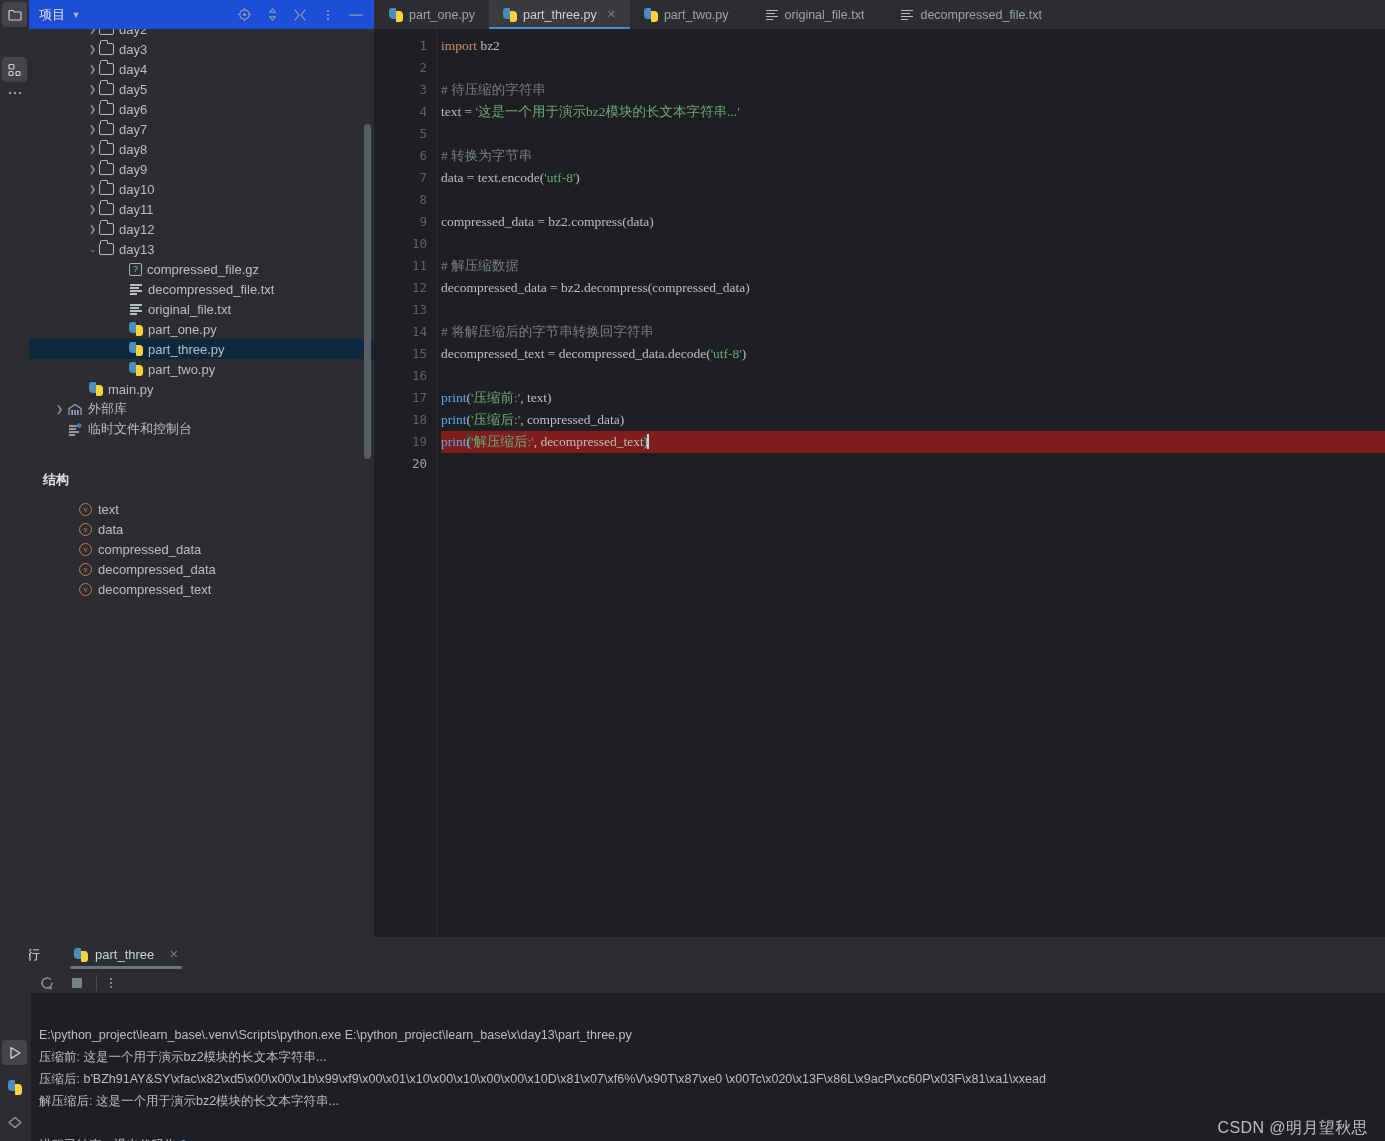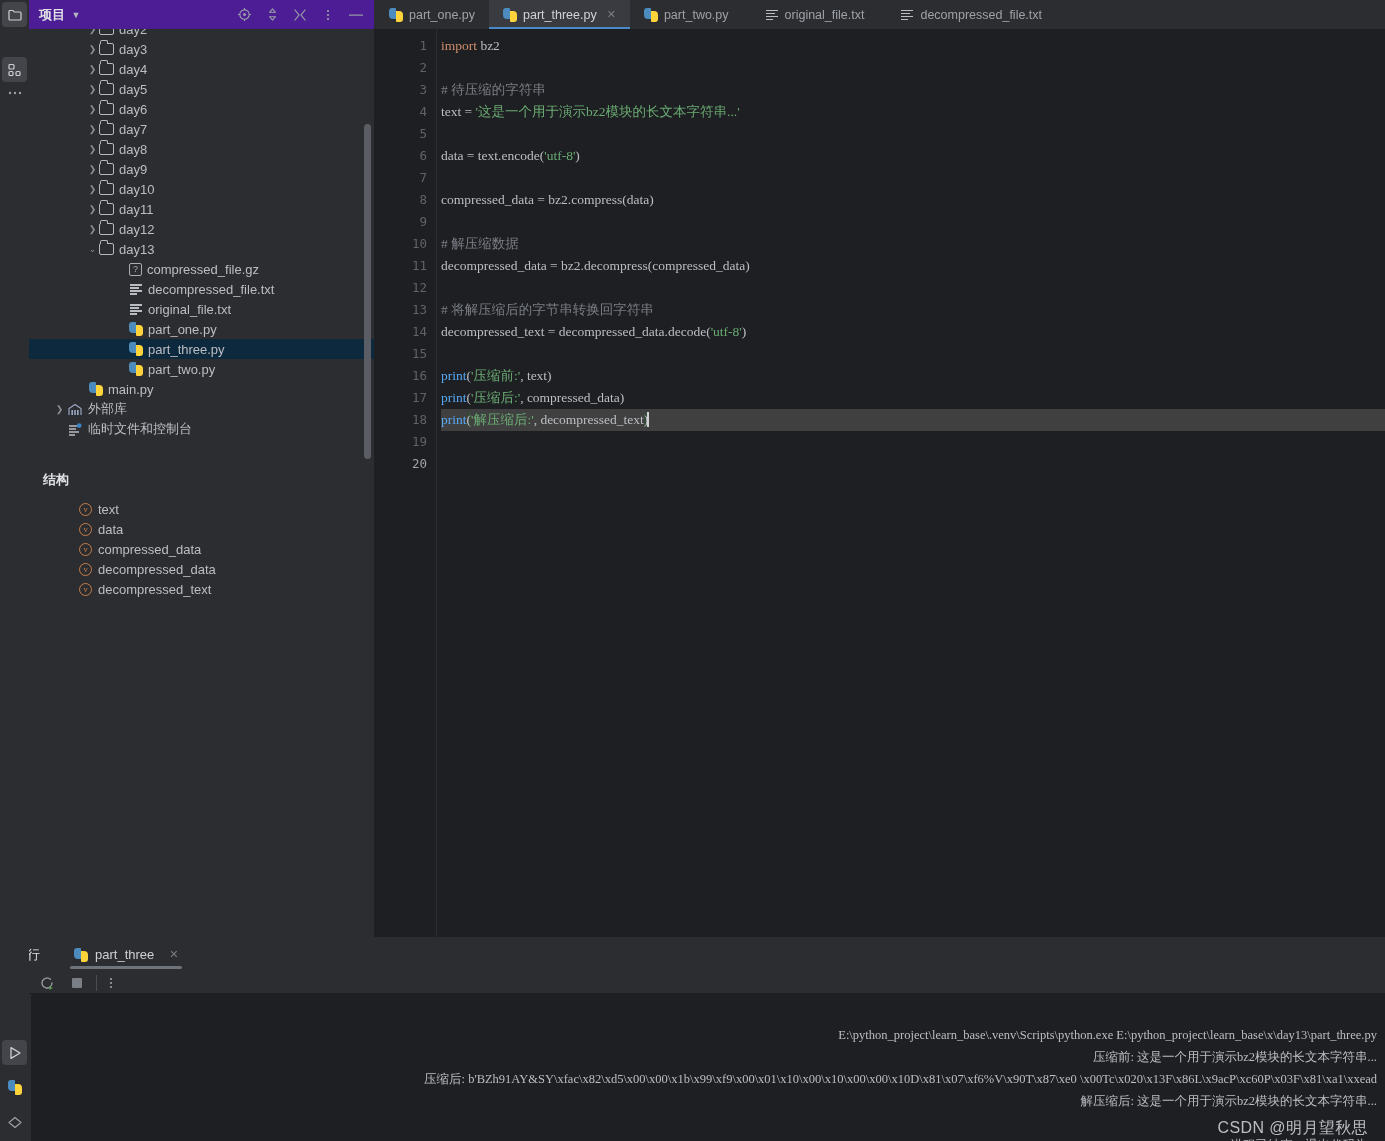--- a/index.html
+++ b/index.html
@@ -18,24 +18,23 @@
     width: 29px; height: 29px; background: #2b2d30;
     display: flex; align-items: center; justify-content: center;
   }
   .stripe-btn {
     width: 25px; height: 25px; border-radius: 4px;
     display: flex; align-items: center; justify-content: center;
   }
   .stripe-btn.active { background: #43454a; }
 
   .proj-header {
-    width: 346px; height: 29px; background: #4c1d95;
+    width: 346px; height: 29px; background: #1d4ed8;
     display: flex; align-items: center; padding-left: 10px;
     border-right: 1px solid #2b2d30;
-    font-weight: bold;
   }
   .proj-title {
     color: #dfe1e5; font-size: 13px; letter-spacing: .2px;
   }
   .proj-caret { margin-left: 6px; color: #b4b8bf; font-size: 9px; }
   .proj-tools { margin-left: auto; display: flex; align-items: center; gap: 12px; padding-right: 10px; }
   .ptool { width: 16px; height: 16px; display: flex; align-items: center; justify-content: center; color: #9ca0a6; }
 
   
   .tabs {
@@ -142,21 +141,21 @@
   }
   .gutter::after {
     content: ""; position: absolute; right: 0; top: 0; bottom: 0; width: 1px; background: #2b2d30;
   }
   .code {
     flex: 1 1 auto; padding-top: 6px; padding-left: 4px;
     font-family: Liberation Serif, serif; font-size: 13.5px;
     color: #bcbec4; position: relative; overflow: hidden;
   }
   .cl { height: 22px; line-height: 22px; white-space: pre; }
-  .cl.cur { background: #404040; box-shadow: 0 0 0 0 #000; }
+  .cl.cur { background: #7f1d1d; box-shadow: 0 0 0 0 #000; }
   .kw { color: #cf8e6d; }
   .str { color: #6aab73; }
   .fn { color: #56a8f5; }
   .var { color: #bcbec4; }
   .cmt { color: #7a7e85; }
   .brmatch { background: #3a4a3a; }
   .caret { display: inline-block; width: 1.5px; height: 15px; background: #cfd2d6; vertical-align: -3px; margin: 0 -1px; }
 
   
   .runpanel { height: 204px; flex: 0 0 204px; background: #2b2d30; display: flex; flex-direction: column; }
@@ -178,22 +177,22 @@
 
   .console-wrap { display: flex; flex: 1 1 auto; min-height: 0; }
   .console-gutter {
     width: 31px; flex: 0 0 31px; background: #2b2d30;
     display: flex; flex-direction: column; align-items: center; padding-top: 2px; gap: 10px;
   }
   .cg-btn { width: 22px; height: 22px; display: flex; align-items: center; justify-content: center; color: #82868d; border-radius: 4px; }
   .cg-btn.active { background: #43454a; }
   .console {
     flex: 1 1 auto; background: #1e1f22; color: #bcbec4;
-    font-family: Liberation Serif, serif; font-size: 12.5px;
-    padding: 8px 8px 0 8px; line-height: 22px; overflow: hidden; white-space: pre; text-align: right;
+    font-family: Liberation Sans, sans-serif; font-size: 12.5px;
+    padding: 8px 8px 0 8px; line-height: 22px; overflow: hidden; white-space: pre;
   }
   .console .out { color: #bcbec4; }
   .console .zero { color: #5a9bd4; }
 
   .watermark {
     position: absolute; right: 17px; bottom: 2px;
     color: #d6d9de; font-size: 16px; letter-spacing: .4px; opacity: .85;
   }
 
   svg { display: block; }
@@ -498,20 +497,21 @@
         <div class="ln">19</div>
         <div class="ln" style="color:#a1a3a8">20</div>
       </div>
 
       <div class="code">
         <div class="cl"><span class="kw">import</span><span class="var"> bz2</span></div>
         <div class="cl"></div>
         <div class="cl cmt"># 待压缩的字符串</div>
         <div class="cl"><span class="var">text = </span><span class="str">'这是一个用于演示bz2模块的长文本字符串...'</span></div>
         <div class="cl"></div>
+        <div class="cl cmt"># 转换为字节串</div>
         <div class="cl"><span class="var">data = text.encode(</span><span class="str">'utf-8'</span><span class="var">)</span></div>
         <div class="cl"></div>
         <div class="cl"><span class="var">compressed_data = bz2.compress(data)</span></div>
         <div class="cl"></div>
         <div class="cl cmt"># 解压缩数据</div>
         <div class="cl"><span class="var">decompressed_data = bz2.decompress(compressed_data)</span></div>
         <div class="cl"></div>
         <div class="cl cmt"># 将解压缩后的字节串转换回字符串</div>
         <div class="cl"><span class="var">decompressed_text = decompressed_data.decode(</span><span class="str">'utf-8'</span><span class="var">)</span></div>
         <div class="cl"></div>

